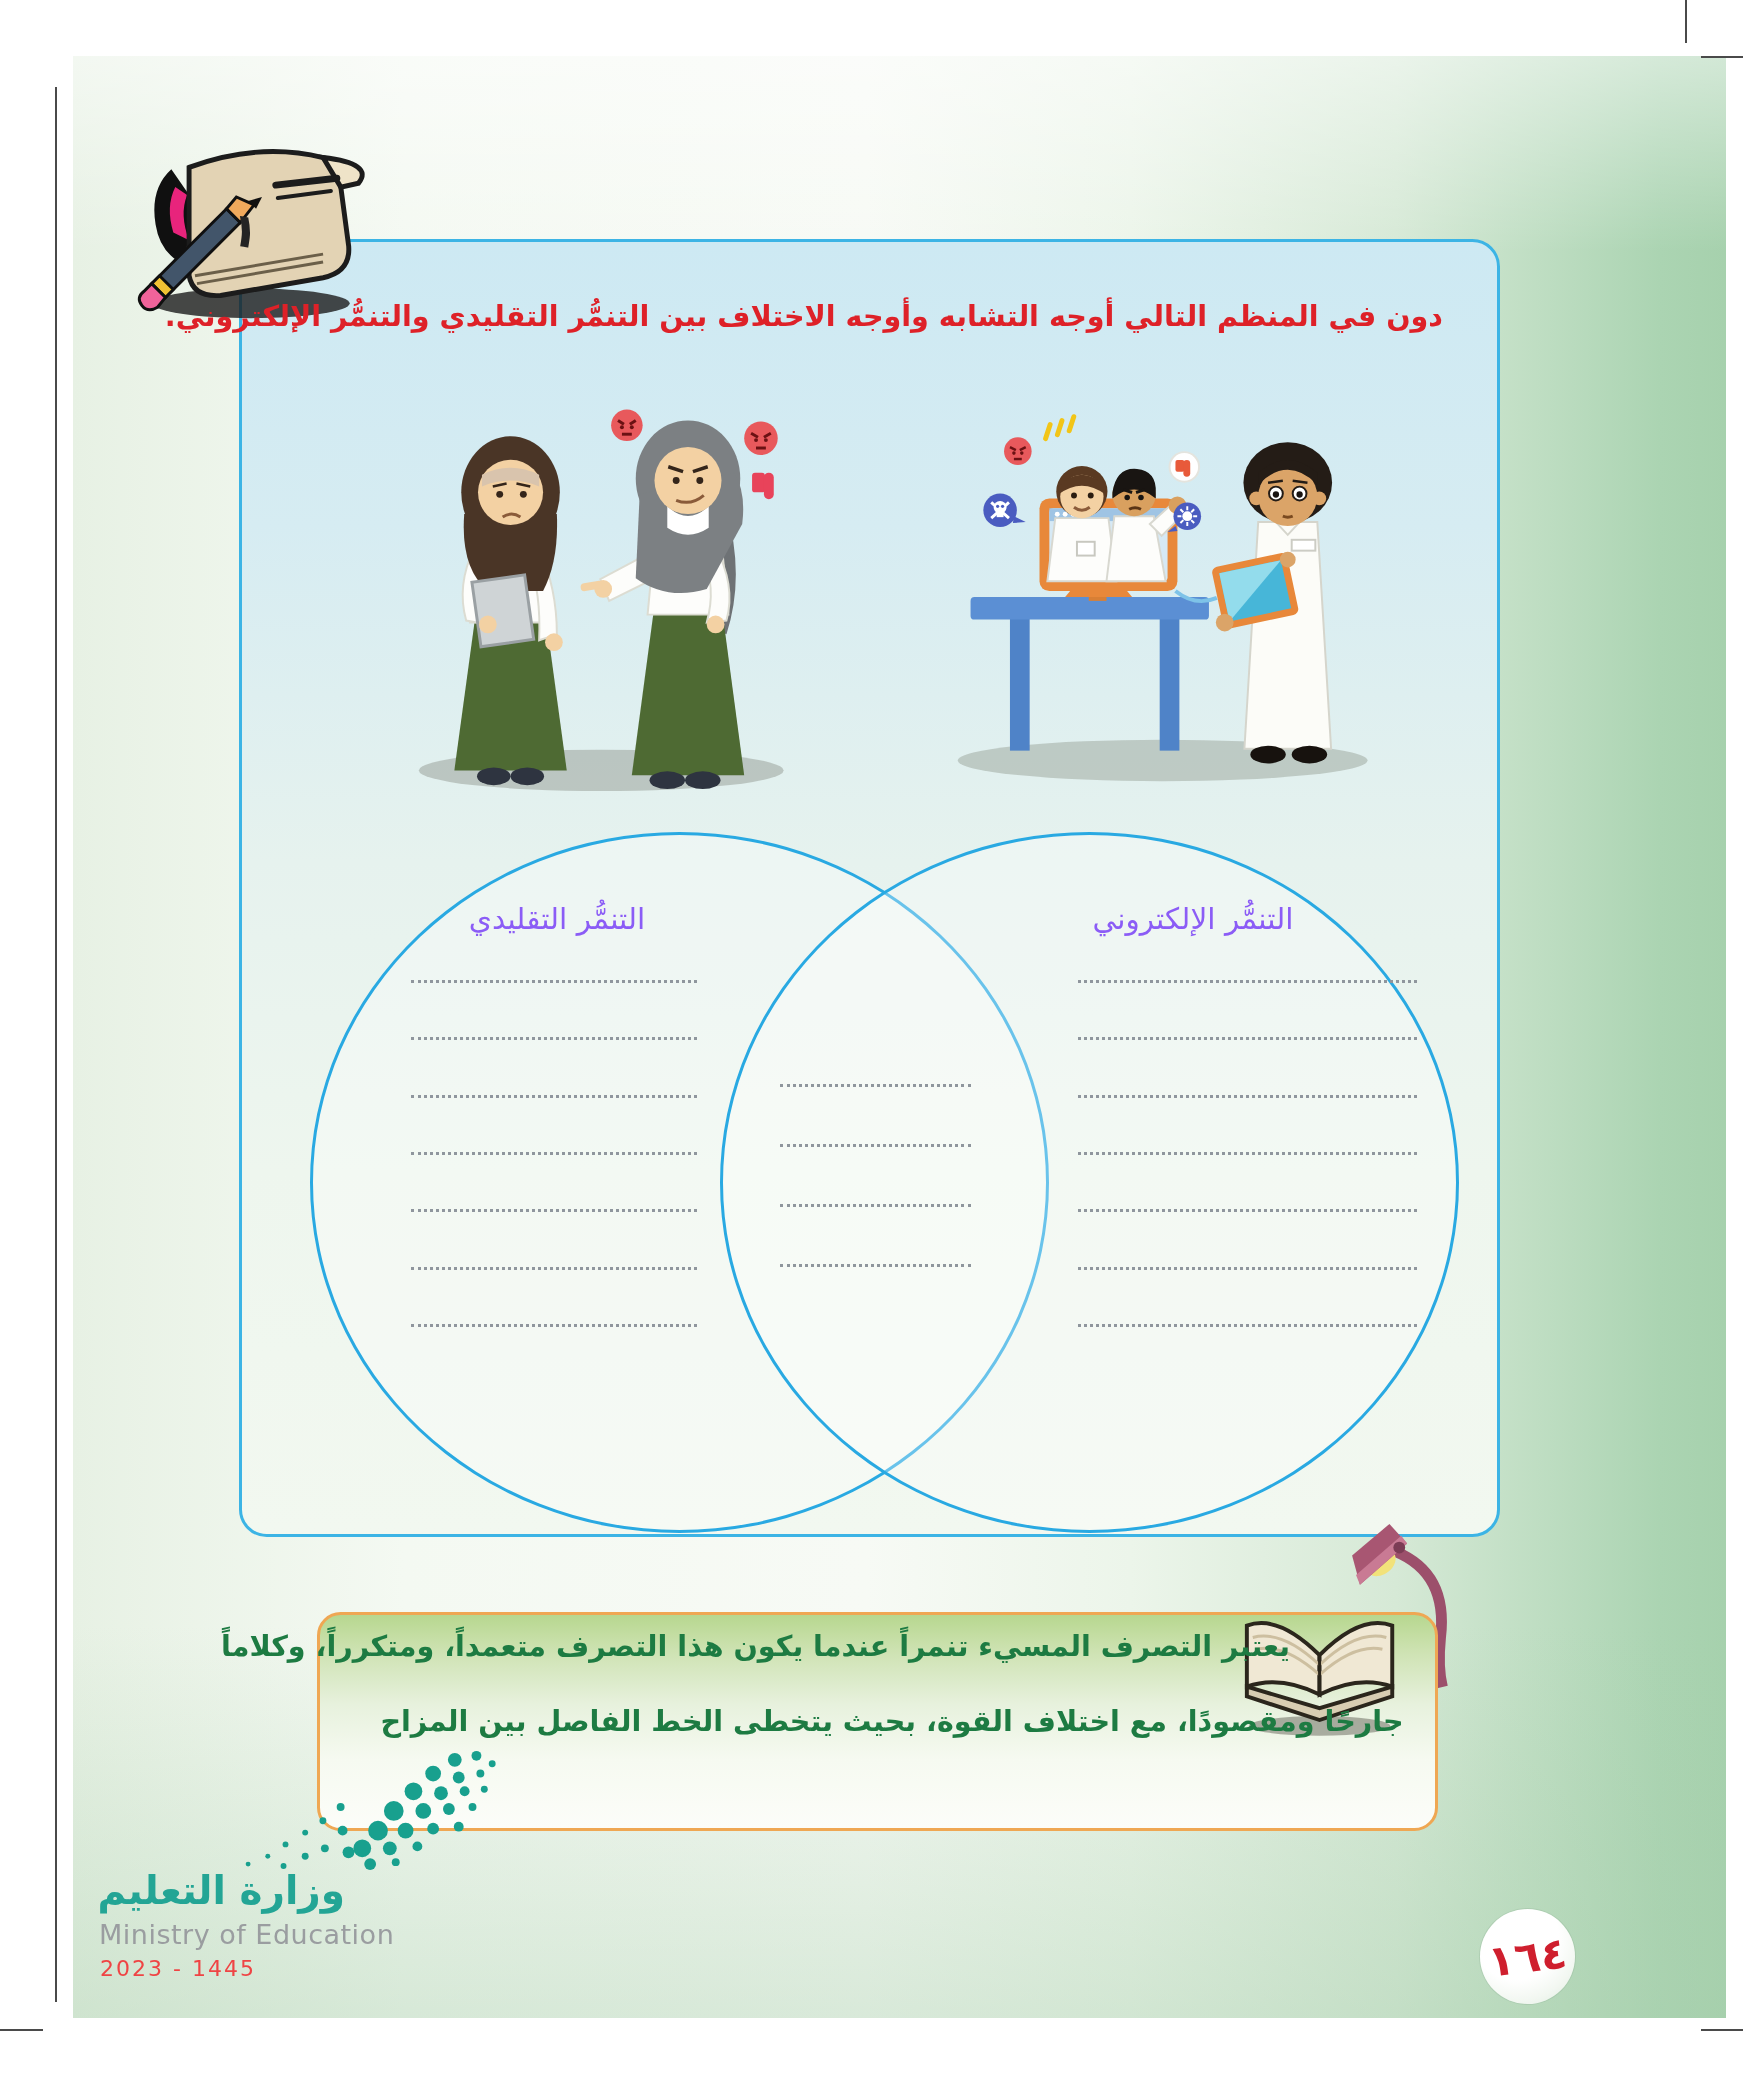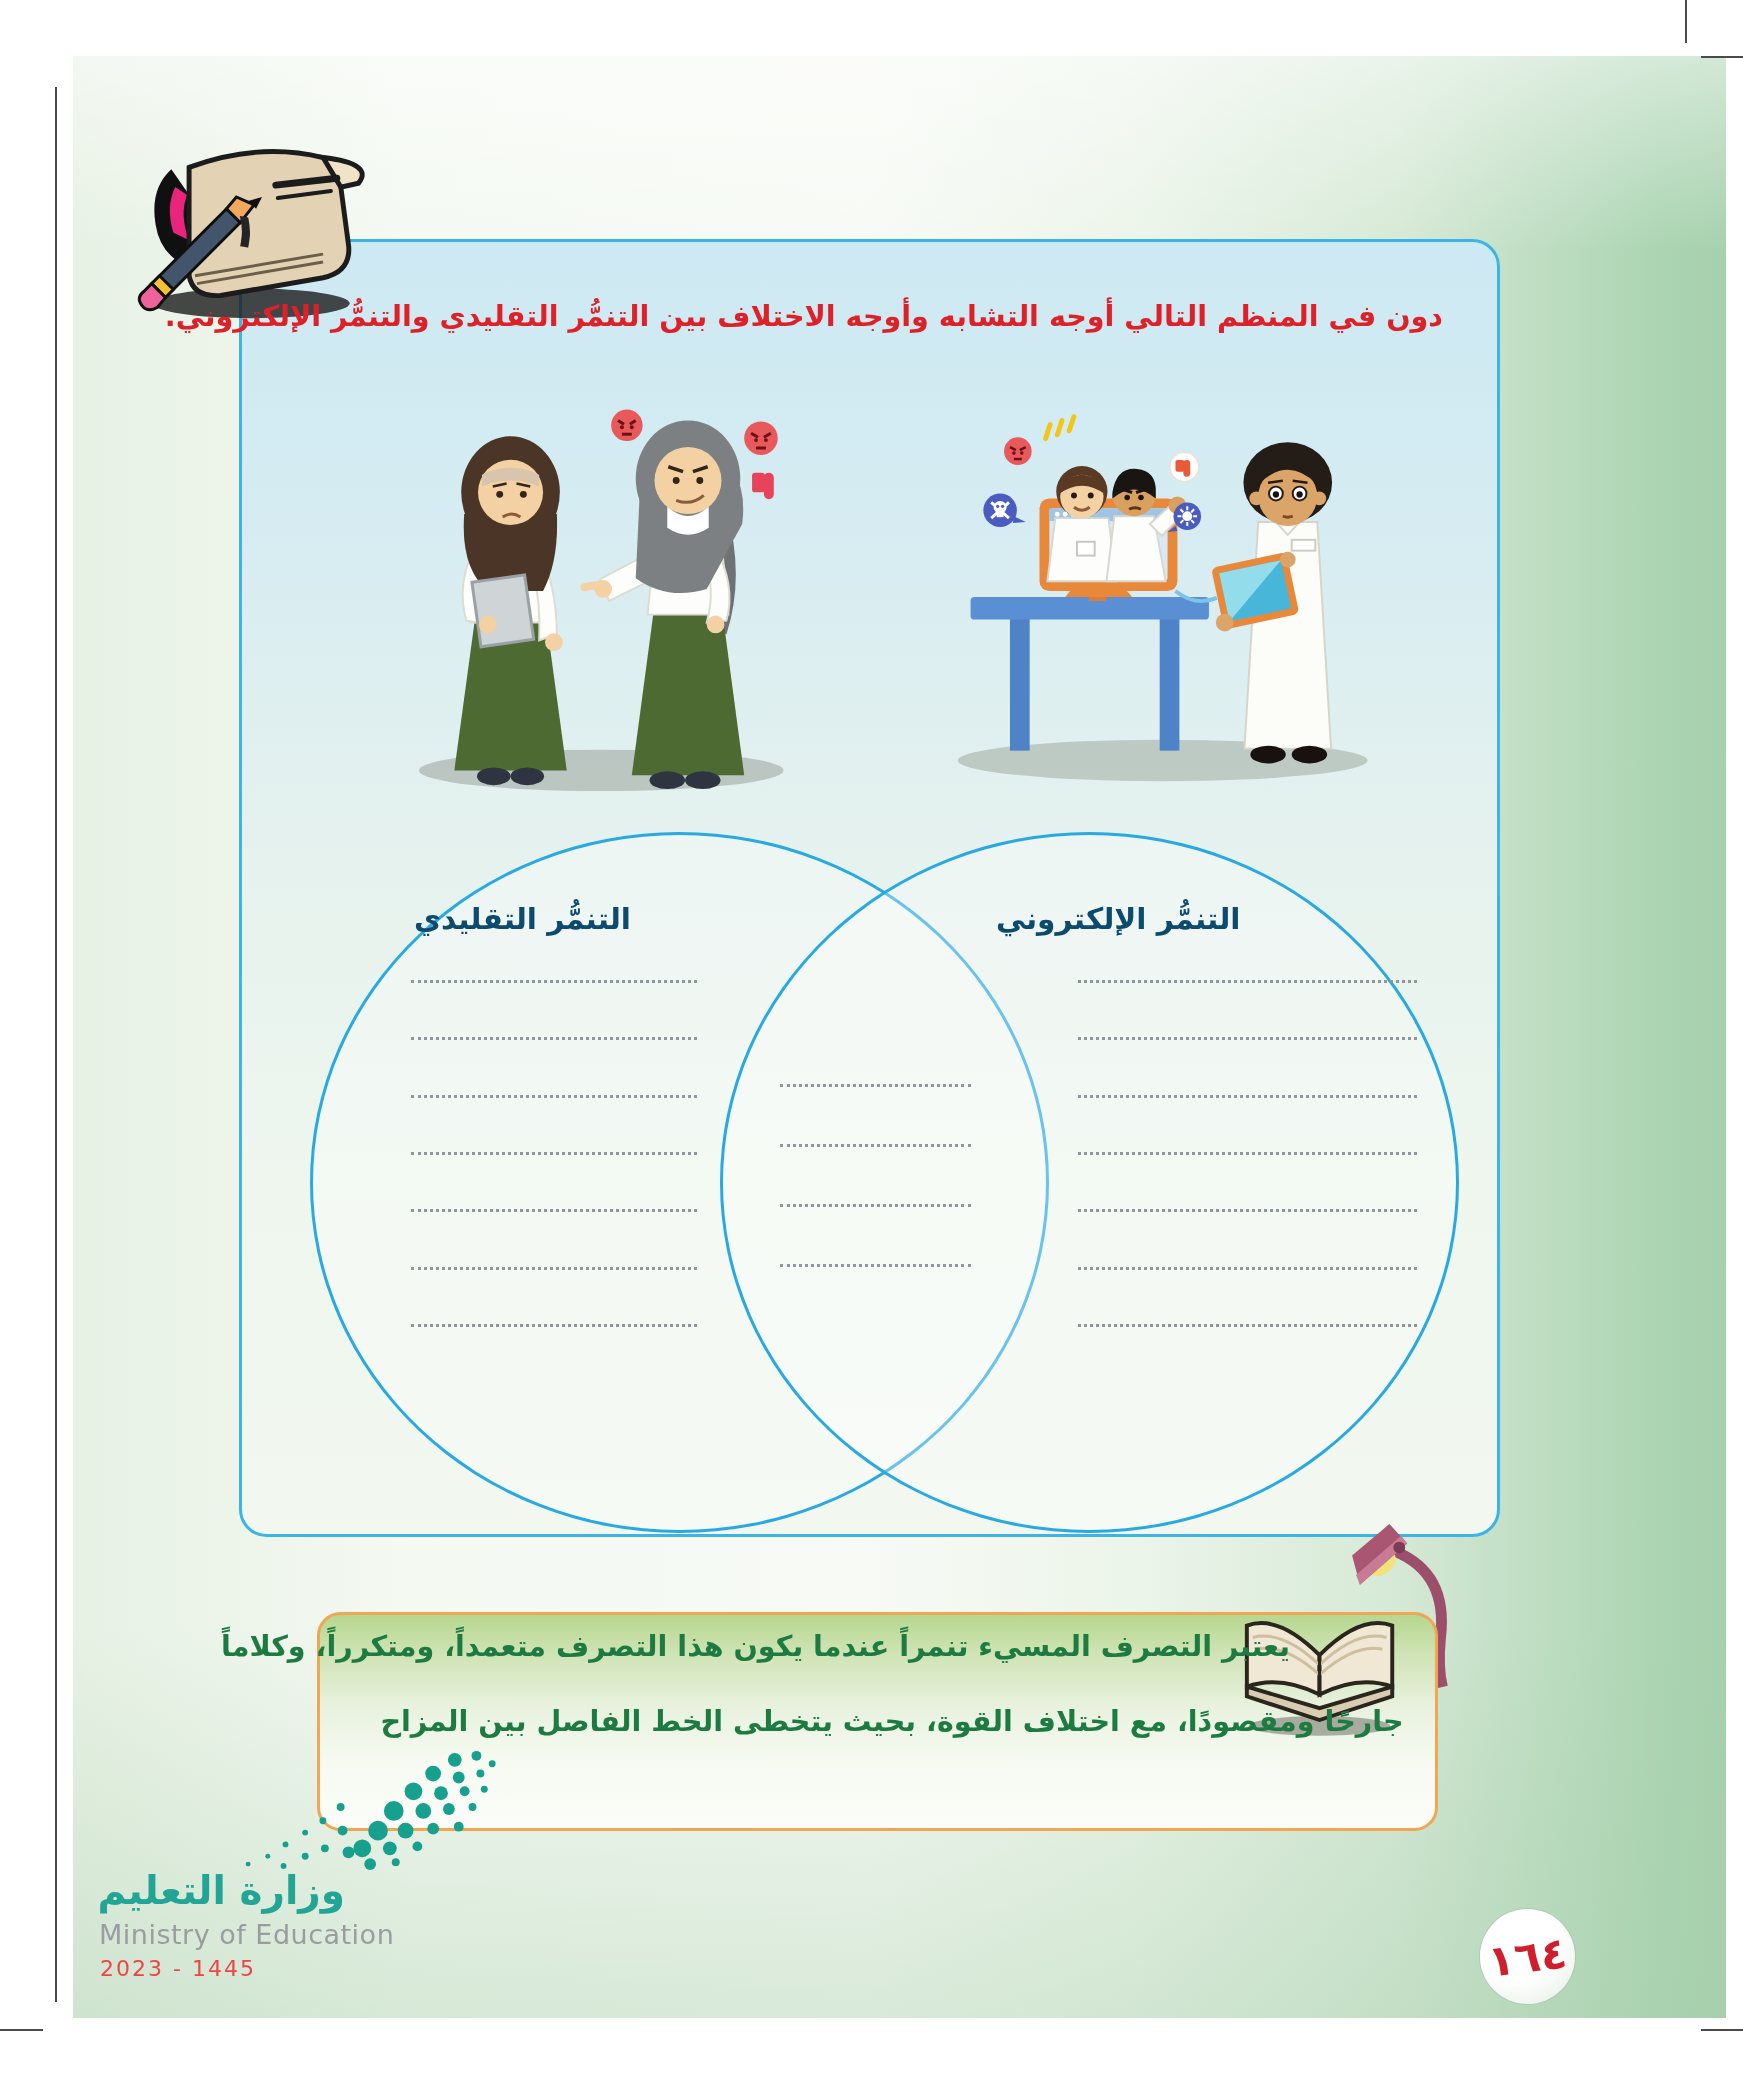--- a/index.html
+++ b/index.html
@@ -15,23 +15,23 @@
 
   .activity-panel{left:239px;top:239px;width:1261px;height:1298px;border:3px solid #3cb4e5;border-radius:27.6px;
     background:linear-gradient(180deg,#cde9f3 0%,#d6ecf2 22%,#e6f2ee 48%,#eef6ee 72%,#f2f8f0 100%);z-index:2}
 
   .instruction{left:300px;top:299px;width:1143px;font-size:28.6px;font-weight:700;color:#de2128;
     text-align:right;direction:rtl;white-space:nowrap;z-index:4}
 
   .venn-circle{border:3.9px solid #29a9e2;border-radius:50%;background:rgba(255,255,255,.30);z-index:3}
   .venn-left{left:310px;top:832px;width:739px;height:701px}
   .venn-right{left:720px;top:832px;width:739px;height:701px}
-  .venn-label{font-size:29.6px;font-weight:700;color:#0c4a6e;text-align:left;direction:rtl;white-space:nowrap;z-index:4}
+  .venn-label{font-size:29.6px;font-weight:400;color:#8b5cf6;text-align:center;direction:rtl;white-space:nowrap;z-index:4}
   .label-left{left:414px;top:902px;width:286px}
-  .label-right{left:996px;top:902px;width:296px}
+  .label-right{left:1045px;top:902px;width:296px}
 
   .lines-host{display:flex;flex-direction:column;justify-content:space-between;z-index:4}
   .host-left{left:411px;top:980px;width:286px;height:347px}
   .host-mid{left:780px;top:1084px;width:191px;height:183px}
   .host-right{left:1078px;top:980px;width:339px;height:347px}
   .dotline{height:0;width:100%;border-bottom:3px dotted #8f969d}
 
   .info-box{left:317px;top:1612px;width:1121px;height:219px;border:3.9px solid #efa753;border-radius:23.6px;
     background:linear-gradient(180deg,#b7d78f 0%,#cfe3b4 18%,#e7f1dd 42%,#f6faf1 68%,#fcfdf9 100%);z-index:5}
   .info-line{font-weight:700;color:#1d7b42;text-align:center;direction:rtl;font-size:28.6px;white-space:nowrap;z-index:6}

